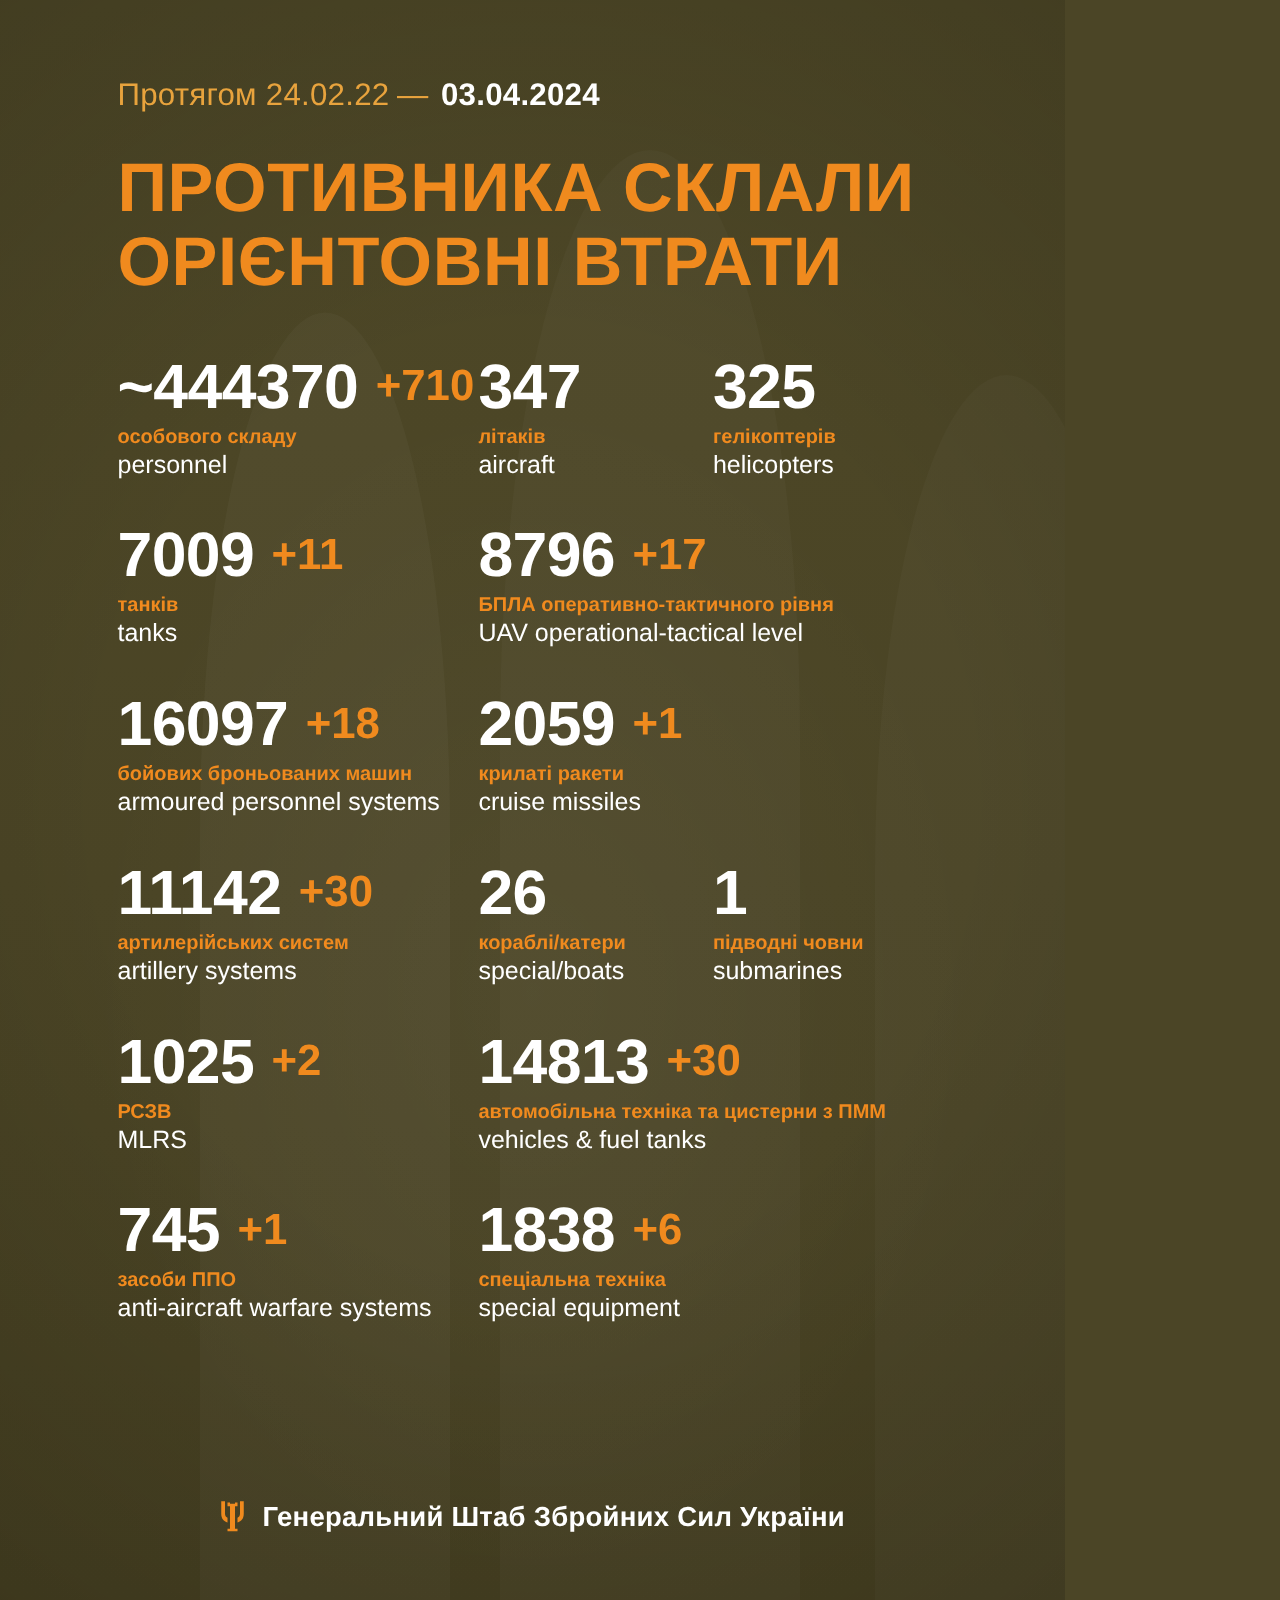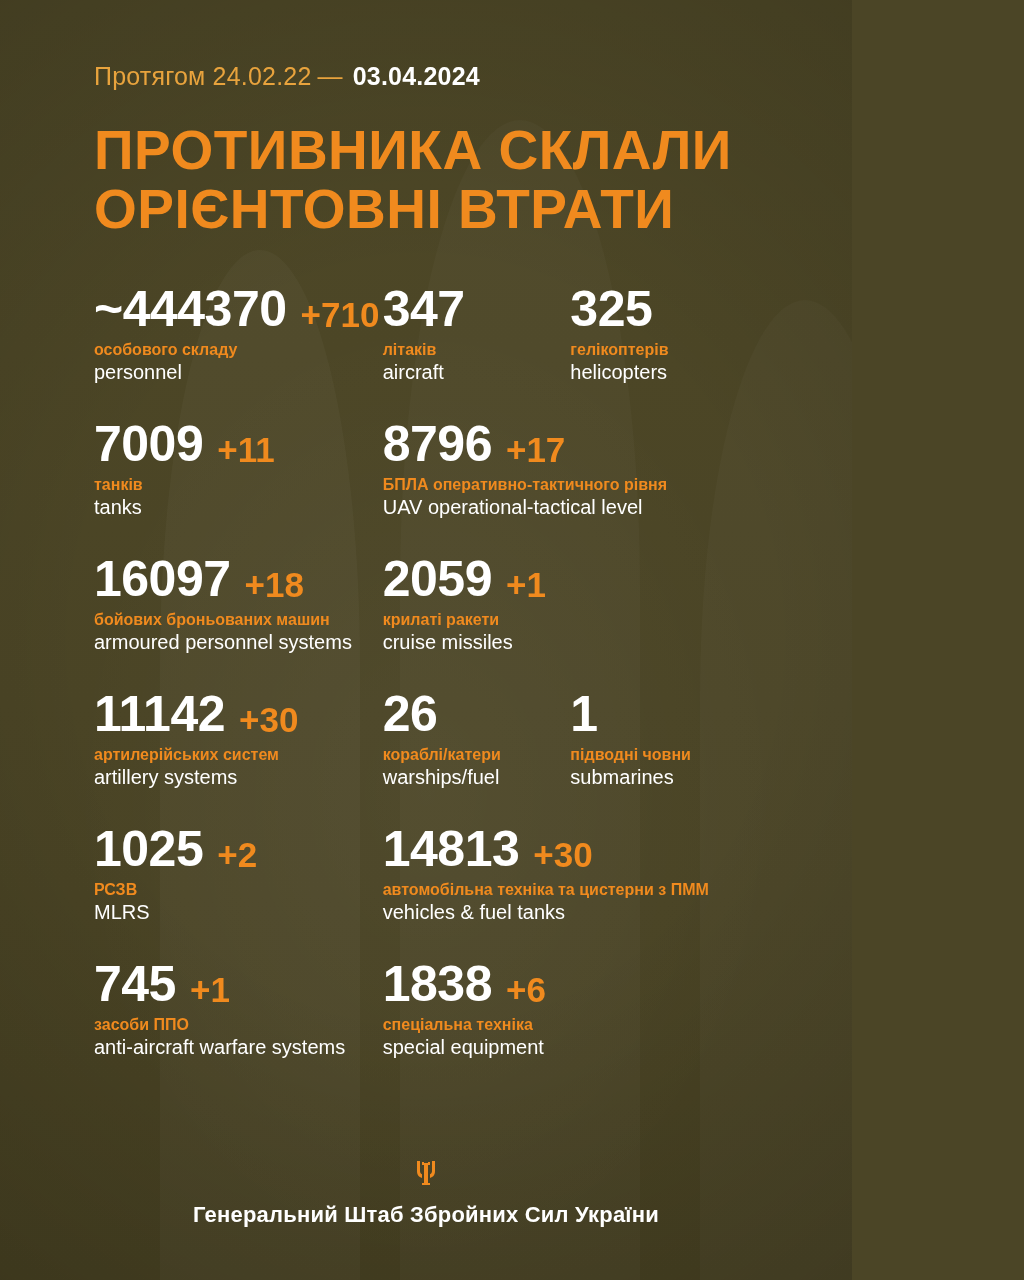--- a/index.html
+++ b/index.html
@@ -80,21 +80,21 @@
   }
   .row {
     display: flex;
     align-items: flex-start;
   }
   .cell {
     margin-bottom: 34px;
   }
   .cell .numline {
     display: flex;
-    align-items: flex-end;
+    align-items: center;
     white-space: nowrap;
   }
   .num {
     font-size: 50px;
     font-weight: bold;
     color: #ffffff;
     line-height: 1.04;
     letter-spacing: -0.5px;
   }
   .delta {
@@ -126,21 +126,20 @@
   .footer {
     position: absolute;
     left: 0;
     right: 0;
     bottom: 52px;
     display: flex;
     align-items: center;
     justify-content: center;
     gap: 14px;
     z-index: 4;
-    flex-direction: column;
   }
   .trident {
     width: 20px;
     height: 28px;
     display: inline-block;
     position: relative;
   }
   .footer-text {
     font-size: 22px;
     font-weight: bold;
@@ -244,21 +243,21 @@
           </div>
           <div class="lbl-ua">артилерійських систем</div>
           <div class="lbl-en">artillery systems</div>
         </div>
         <div class="cell col-b">
           <div class="numline">
             <span class="num">26</span>
             <span class="delta"></span>
           </div>
           <div class="lbl-ua">кораблі/катери</div>
-          <div class="lbl-en">warships/fuel</div>
+          <div class="lbl-en">special/boats</div>
         </div>
         <div class="cell col-c">
           <div class="numline">
             <span class="num">1</span>
             <span class="delta"></span>
           </div>
           <div class="lbl-ua">підводні човни</div>
           <div class="lbl-en">submarines</div>
         </div>
       </div>

